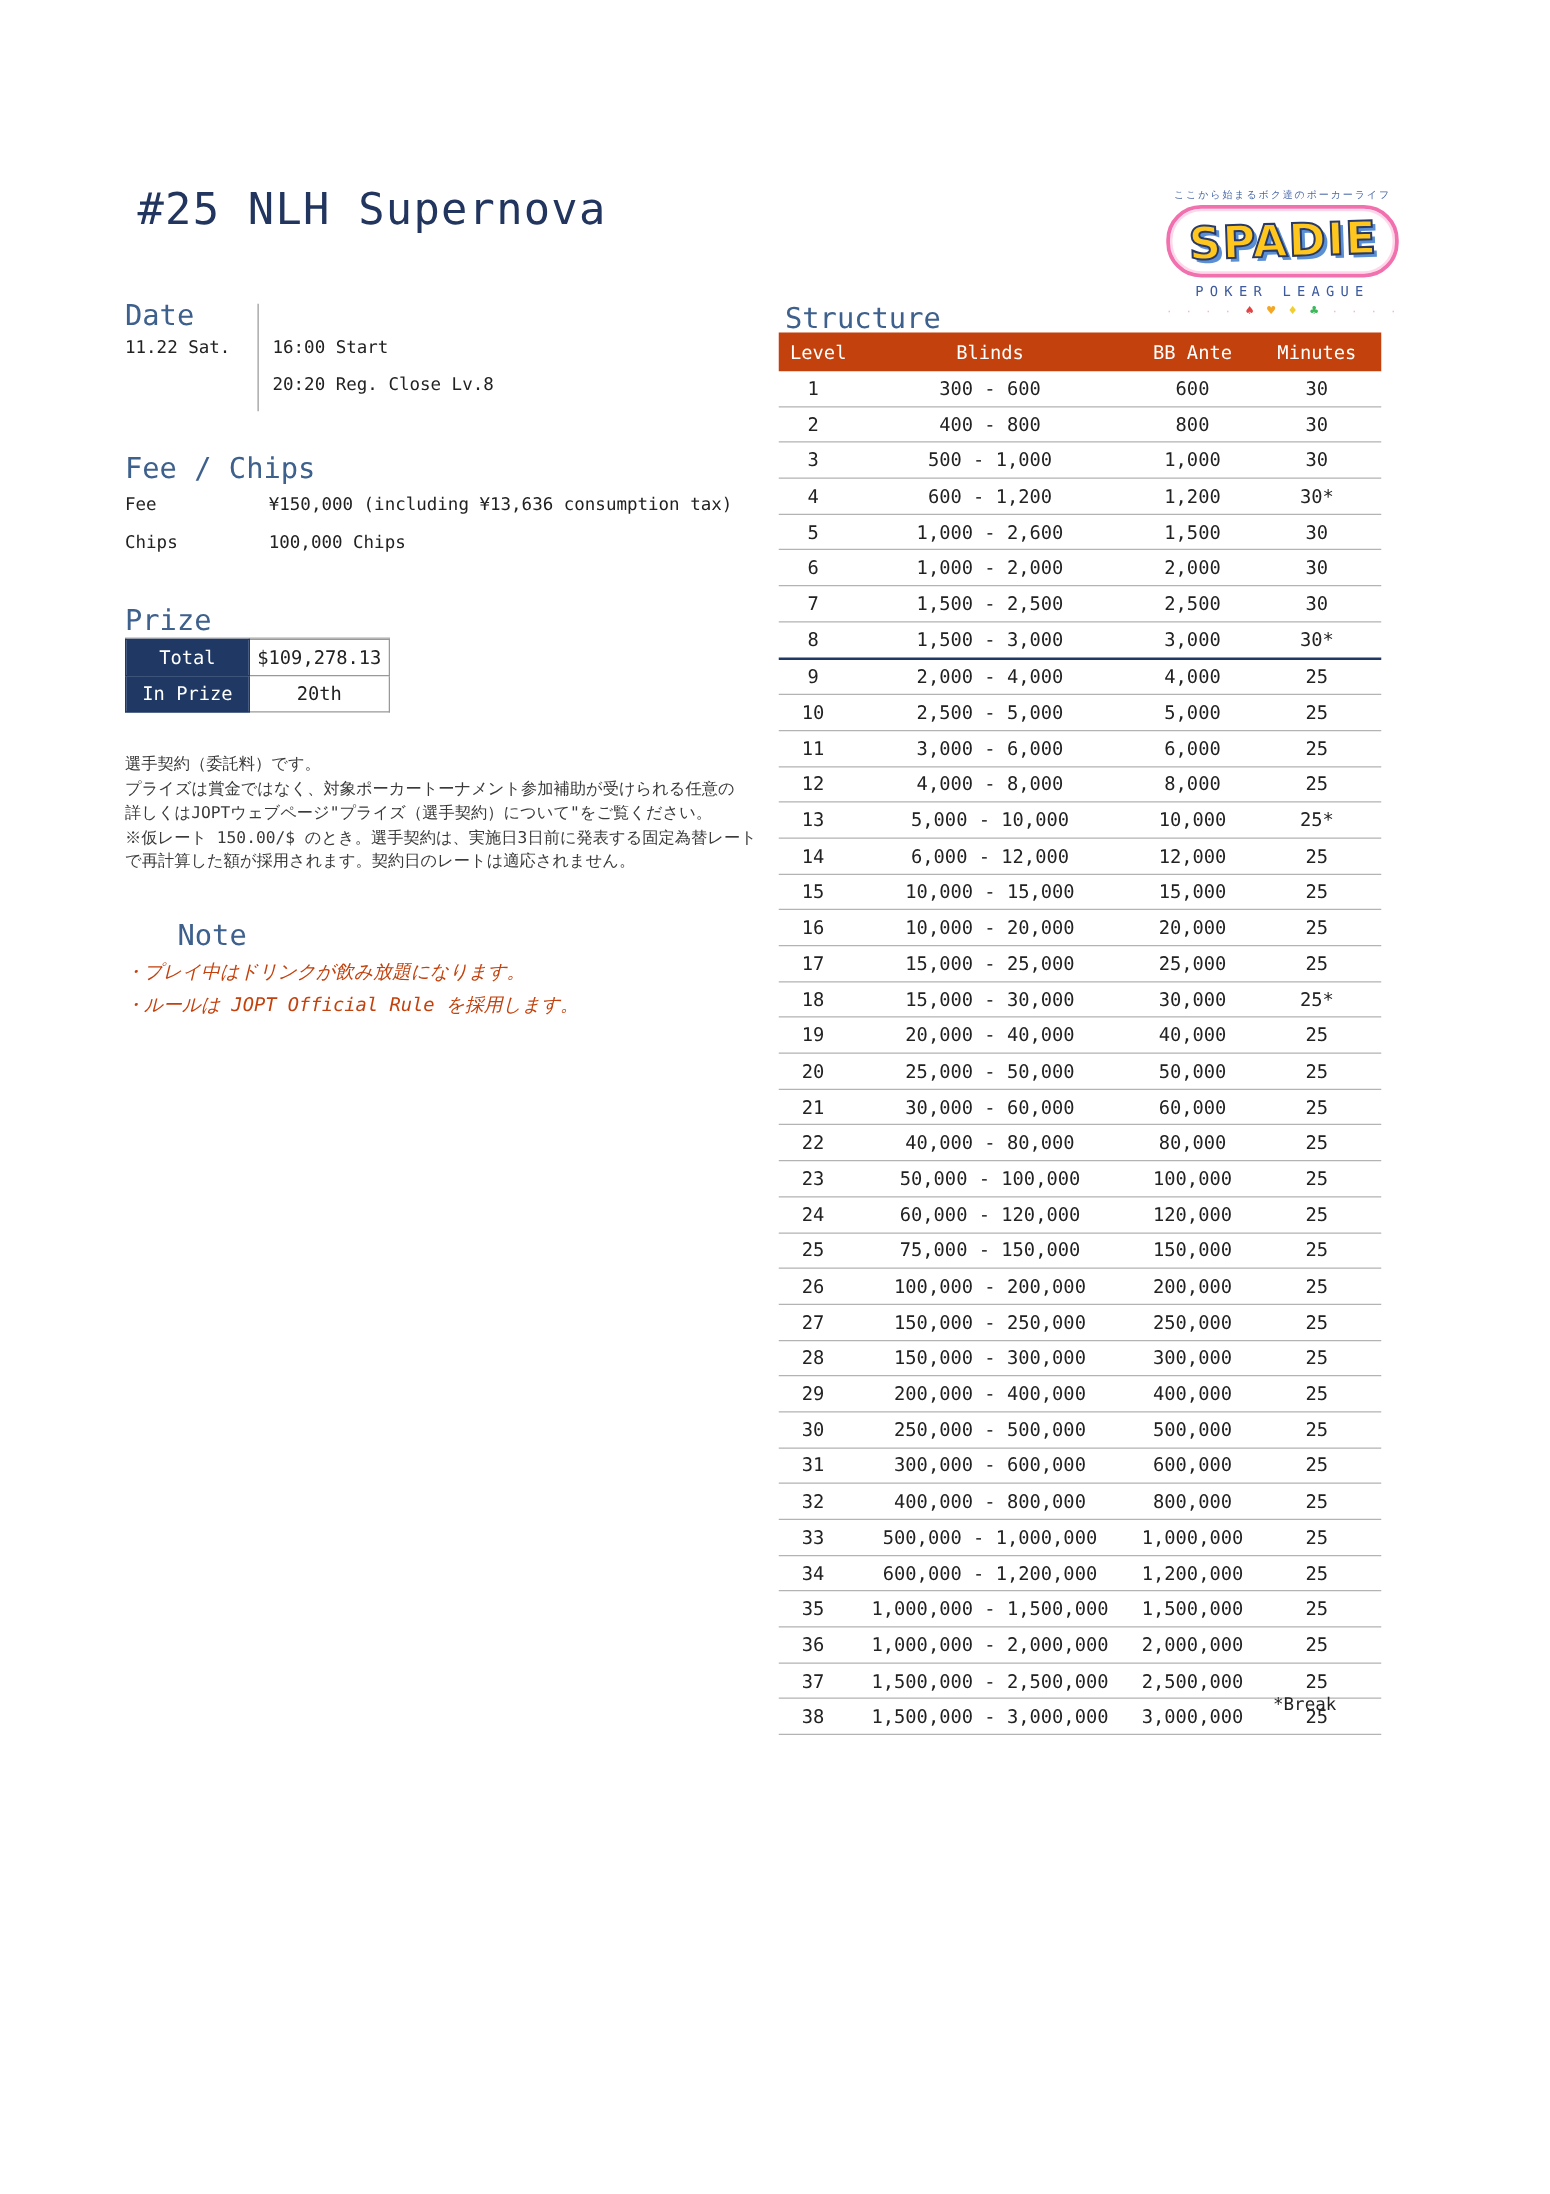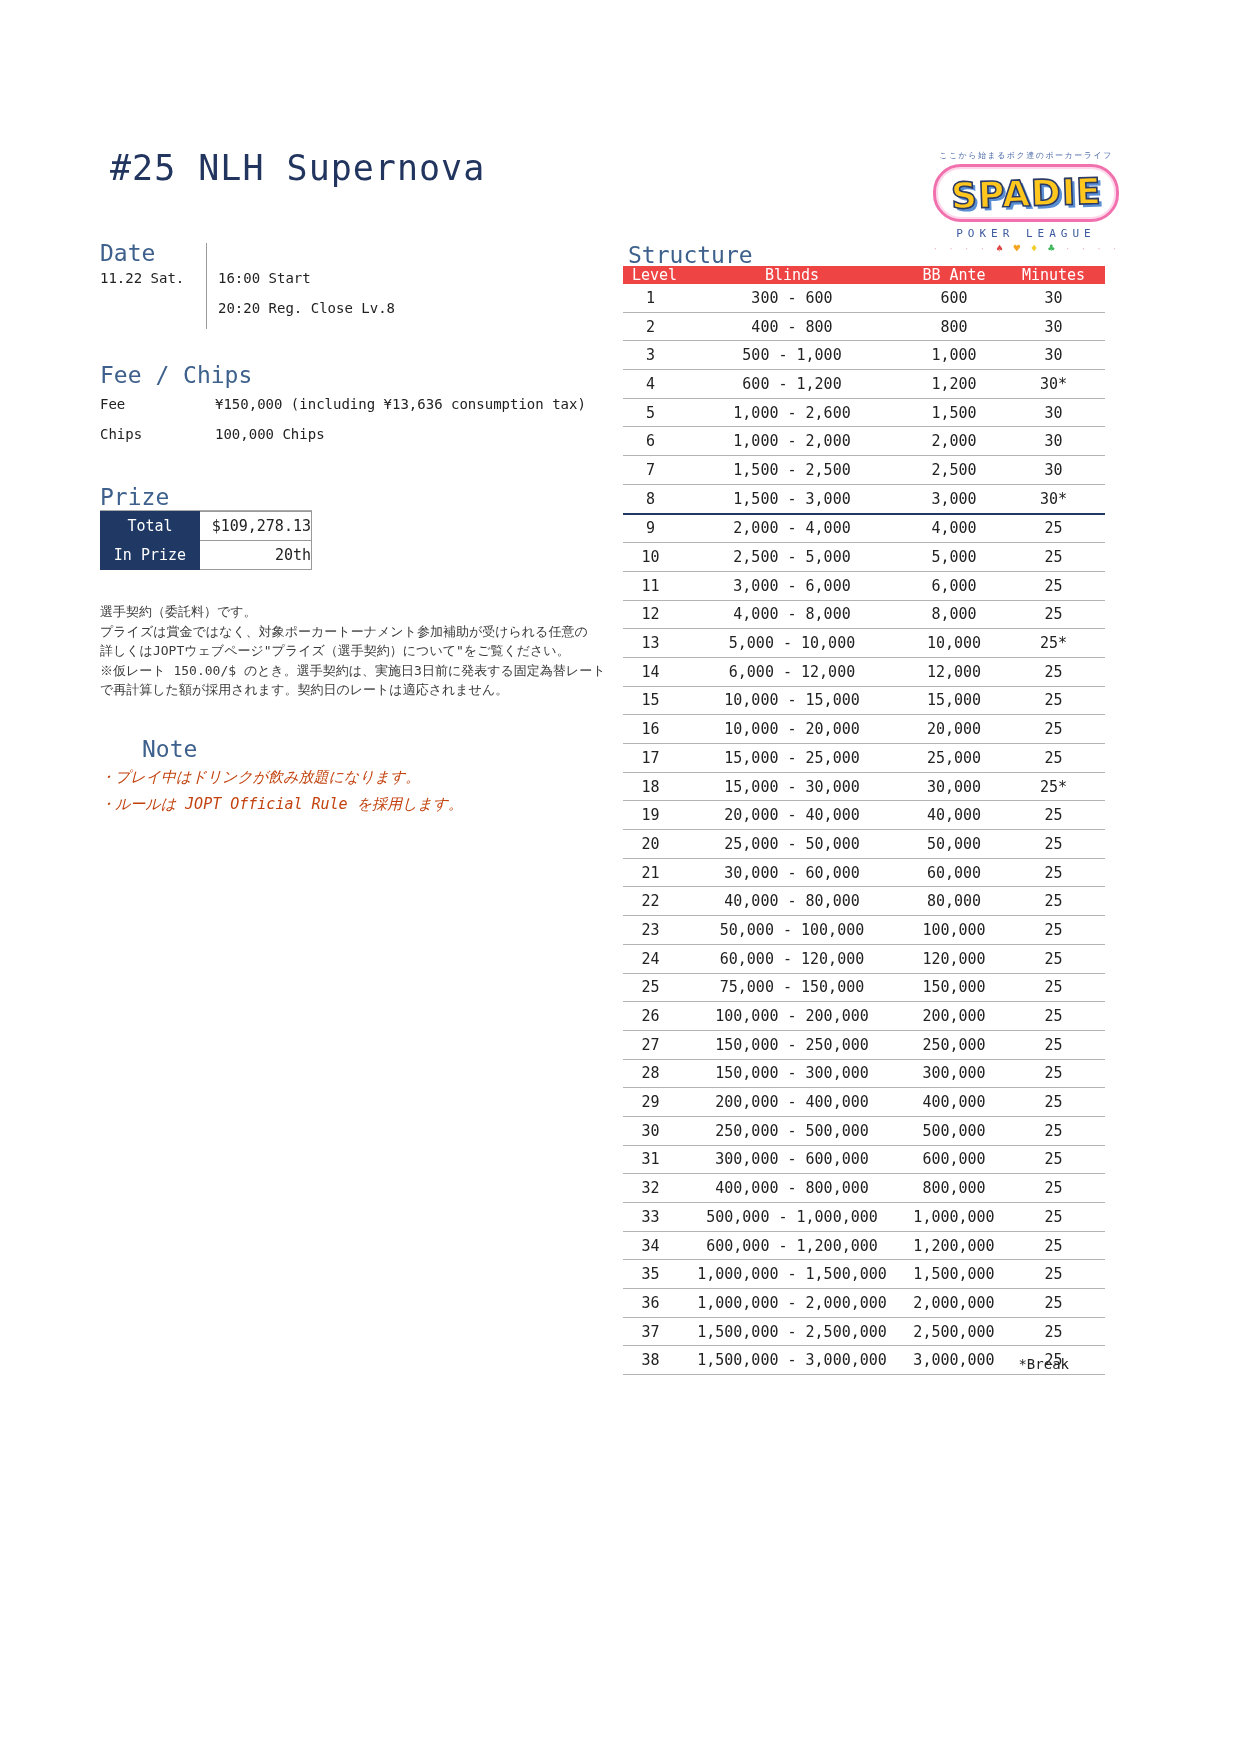--- a/index.html
+++ b/index.html
@@ -32,35 +32,35 @@
   .chips-value { left:215px; top:426px; font-size:14px; }
 
   
   .prize-underline { left:100px; top:510px; width:212px; height:1px; background:#aaaaaa; }
   .prize-table {
     left:100px; top:511px; width:212px; border-collapse:collapse;
     font-size:15px;
   }
   .prize-table td { border:1px solid #999999; height:28px; padding:0; text-align:center; }
   .prize-table td.plabel { background:#1f3864; color:#ffffff; width:102px; border-color:#1f3864; }
-  .prize-table td.pvalue { width:112px; color:#222;text-align:right; }
+  .prize-table td.pvalue { width:112px; color:#222; }
 
   .disclaimer { left:100px; top:602px; font-size:13px; line-height:19.5px; color:#3a3a3a; }
   .disclaimer div { white-space:nowrap; }
 
   
   .note-items { left:100px; top:764px; font-size:15px; line-height:27px; color:#c2410c;font-style:italic; }
   .note-items div { white-space:nowrap; }
 
   
   .structure-heading { left:628px; top:242px; }
   .st-table { left:623px; top:266px; width:482px; }
   .st-header {
     display:grid; grid-template-columns:55px 228px 96px 103px;
-    background:#ef4444; color:#ffffff; height:18px; align-items:center;
+    background:#c2410c; color:#ffffff; height:31px; align-items:center;
     font-size:15px;
   }
   .st-header .cell { text-align:center; }
   .st-header .cell.level { text-align:left; padding-left:9px; }
   .st-row {
     display:grid; grid-template-columns:55px 228px 96px 103px;
     height:27.7px; align-items:center; border-bottom:1px solid #b3b3b3;
     font-size:15px; color:#222;
   }
   .st-row .cell { text-align:center; white-space:nowrap; }

